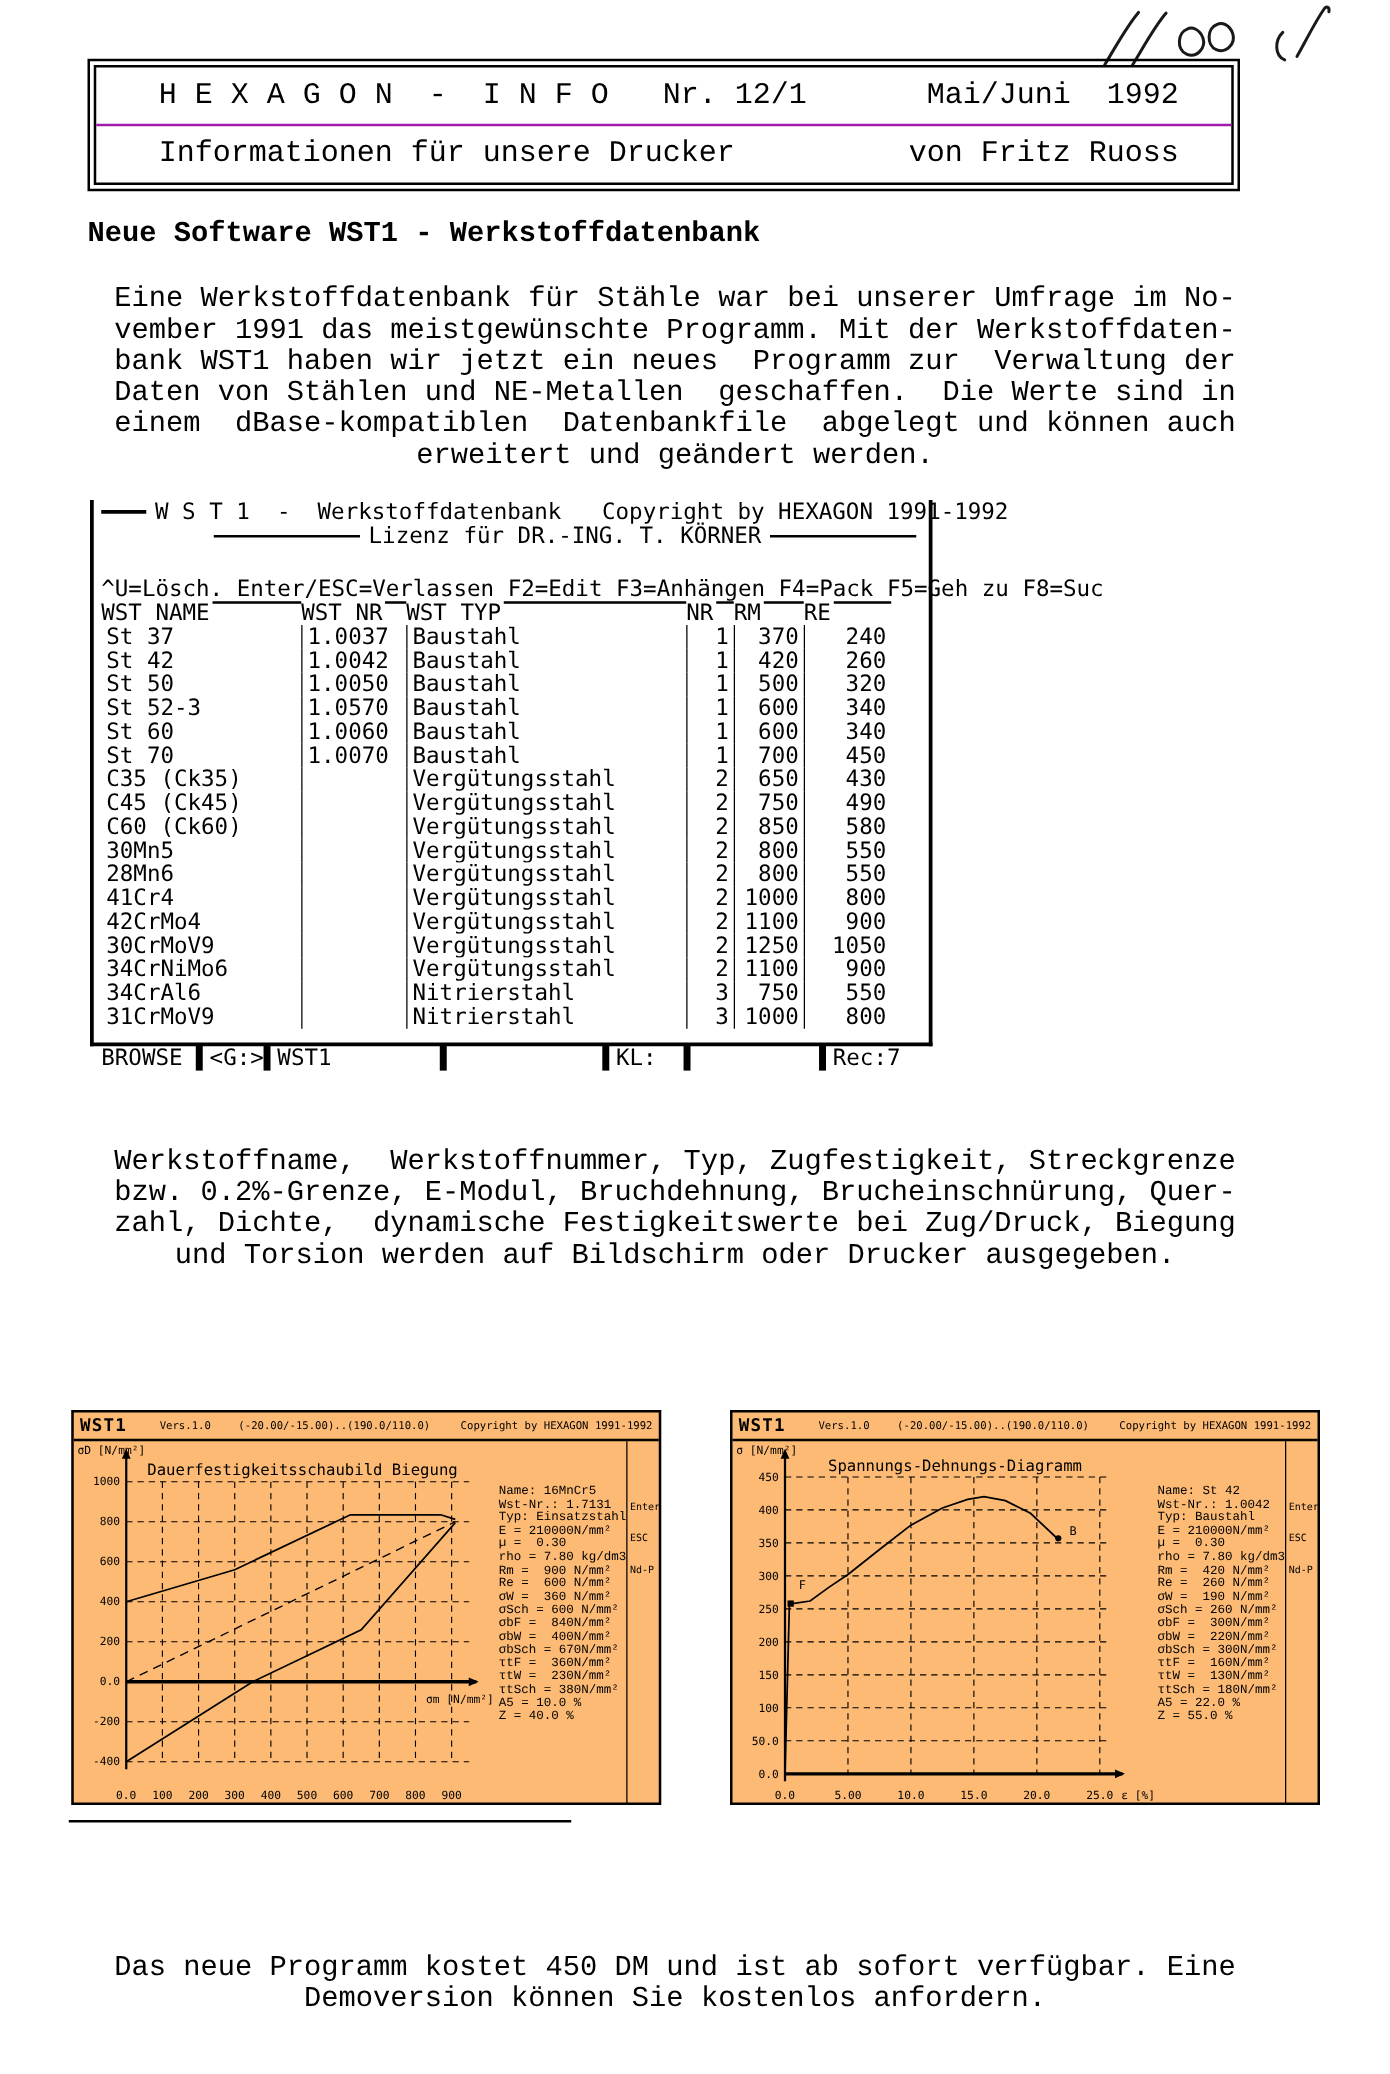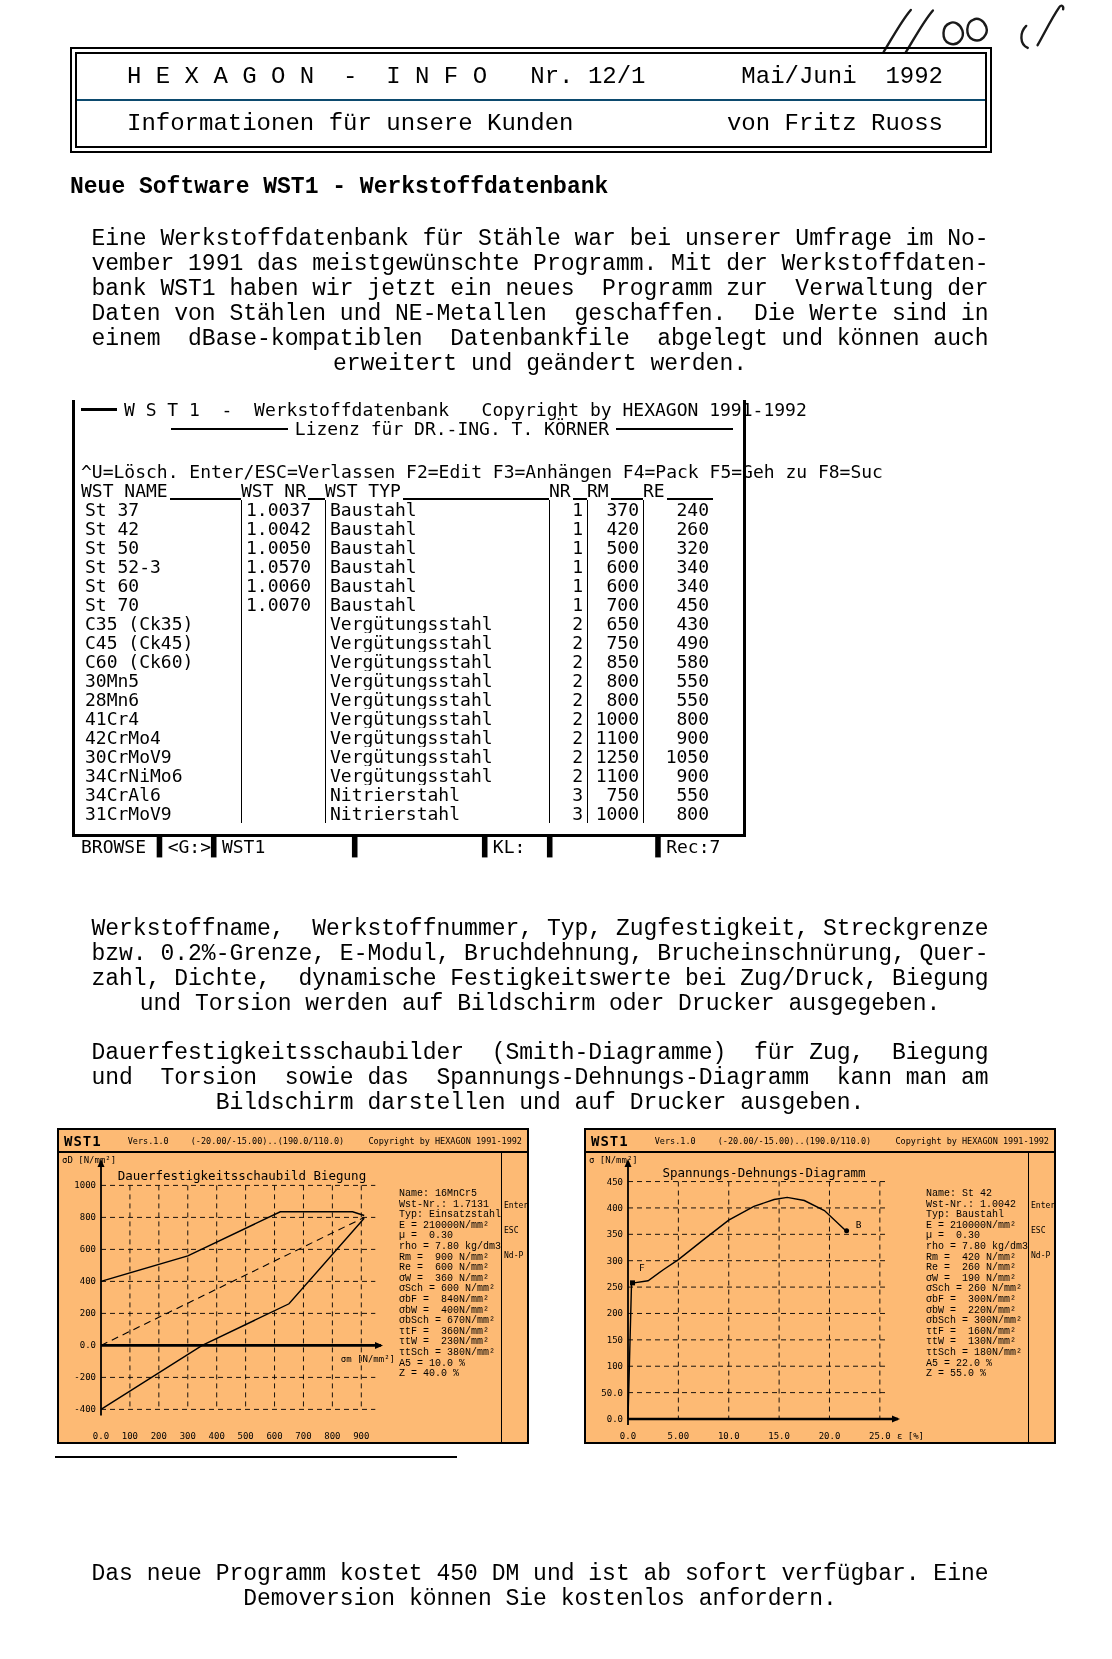--- a/index.html
+++ b/index.html
@@ -4,39 +4,39 @@
 <style>
   html,body{margin:0;padding:0;background:#e8e8e4;}
   #page{position:relative;width:1112px;height:1659px;background:#ffffff;color:#000;
         font-family:"Liberation Mono",monospace;overflow:hidden;}
 
   
   .masthead{position:absolute;left:70px;top:47px;width:912px;border:2px solid #000;padding:3px;}
   .masthead-inner{border:2px solid #000;}
   .m-row{display:flex;justify-content:space-between;align-items:center;
          padding:9px 42px 9px 50px;font-size:24px;white-space:pre;}
-  .m-row.first{border-bottom:2px solid #0c4a6e;gap:20px;}
+  .m-row.first{border-bottom:2px solid #a21caf;gap:20px;}
 
   
   .heading{position:absolute;left:70px;top:174px;font-size:23px;font-weight:bold;white-space:pre;}
   .para{position:absolute;left:70px;width:940px;font-size:23px;line-height:25px;white-space:pre;text-align:center;}
   #para1{top:227px;} #para2{top:917px;} #para3{top:1041px;} #para4{top:1562px;}
 
   
   .dosbox{position:absolute;left:72px;top:400px;width:674px;height:437px;
           border:3px solid #000;border-top:none;background:#fff;
           font-family:"DejaVu Sans Mono",monospace;font-size:18px;line-height:19px;
           padding:0 6px 2px 6px;box-sizing:border-box;}
   .dos-titleline,.dos-licline{display:flex;align-items:center;gap:7px;height:19px;white-space:pre;}
   .rule3{height:3px;background:#000;} .rule1{height:2px;background:#000;}
   .dos-titleline .lead{width:36px;flex:none;} .dos-titleline .trail{flex:1;}
   .dos-licline .lead{flex:1;margin-left:90px;} .dos-licline .trail{flex:1;margin-right:4px;}
   .dos-keybar{height:19px;white-space:pre;margin-top:24px;}
   .t-grid{display:grid;grid-template-columns:160px 84px 224px 38px 56px 70px;}
-  .t-head .cell{display:flex;align-items:flex-end;white-space:pre;}
+  .t-head .cell{display:flex;align-items:flex-start;white-space:pre;}
   .t-head .leader{flex:1;height:2px;background:#000;margin:0 0 0 2px;}
   .t-row{display:grid;grid-template-columns:160px 84px 224px 38px 56px 70px;height:19px;}
   .t-row .c{padding:0 4px;white-space:pre;overflow:hidden;}
   .t-row .c1,.t-row .c2,.t-row .c3,.t-row .c4,.t-row .c5{border-left:1px solid #000;}
   .t-row .c3,.t-row .c4,.t-row .c5{text-align:right;}
   .dos-status{margin-top:14px;white-space:pre;}
 
   
   .chartbox{position:absolute;top:1128px;width:472px;height:316px;border:2px solid #000;
             background:#fdba74;box-sizing:border-box;}
@@ -84,21 +84,21 @@
     </g>
   </svg>
 
   <div class="masthead">
     <div class="masthead-inner">
       <div class="m-row first">
         <span>H E X A G O N  -  I N F O   Nr. 12/1</span>
         <span>Mai/Juni  1992</span>
       </div>
       <div class="m-row">
-        <span>Informationen für unsere Kunden</span>
+        <span>Informationen für unsere Drucker</span>
         <span>von Fritz Ruoss</span>
       </div>
     </div>
   </div>
 
   <div class="heading">Neue Software WST1 - Werkstoffdatenbank</div>
   <div class="para" id="para1">Eine Werkstoffdatenbank für Stähle war bei unserer Umfrage im No-
 vember 1991 das meistgewünschte Programm. Mit der Werkstoffdaten-
 bank WST1 haben wir jetzt ein neues  Programm zur  Verwaltung der
 Daten von Stählen und NE-Metallen  geschaffen.  Die Werte sind in
@@ -263,23 +263,20 @@
           <span class="c c5">800</span>
         </div>
       </div>
     <div class="dos-status">BROWSE ▌&lt;G:&gt;▌WST1        ▌           ▌KL:  ▌         ▌Rec:7</div>
   </div>
 
   <div class="para" id="para2">Werkstoffname,  Werkstoffnummer, Typ, Zugfestigkeit, Streckgrenze
 bzw. 0.2%-Grenze, E-Modul, Bruchdehnung, Brucheinschnürung, Quer-
 zahl, Dichte,  dynamische Festigkeitswerte bei Zug/Druck, Biegung
 und Torsion werden auf Bildschirm oder Drucker ausgegeben.</div>
-  <div class="para" id="para3">Dauerfestigkeitsschaubilder  (Smith-Diagramme)  für Zug,  Biegung
-und  Torsion  sowie das  Spannungs-Dehnungs-Diagramm  kann man am
-Bildschirm darstellen und auf Drucker ausgeben.</div>
 
   <div class="chartbox" id="chart0">
     <div class="cb-header">
       <span class="cb-title">WST1</span>
       <span class="cb-version">Vers.1.0</span>
       <span class="cb-coords">(-20.00/-15.00)..(190.0/110.0)</span>
       <span class="cb-copy">Copyright by HEXAGON 1991-1992</span>
     </div>
     <div class="cb-body">
       <svg class="plot" width="340" height="290">

